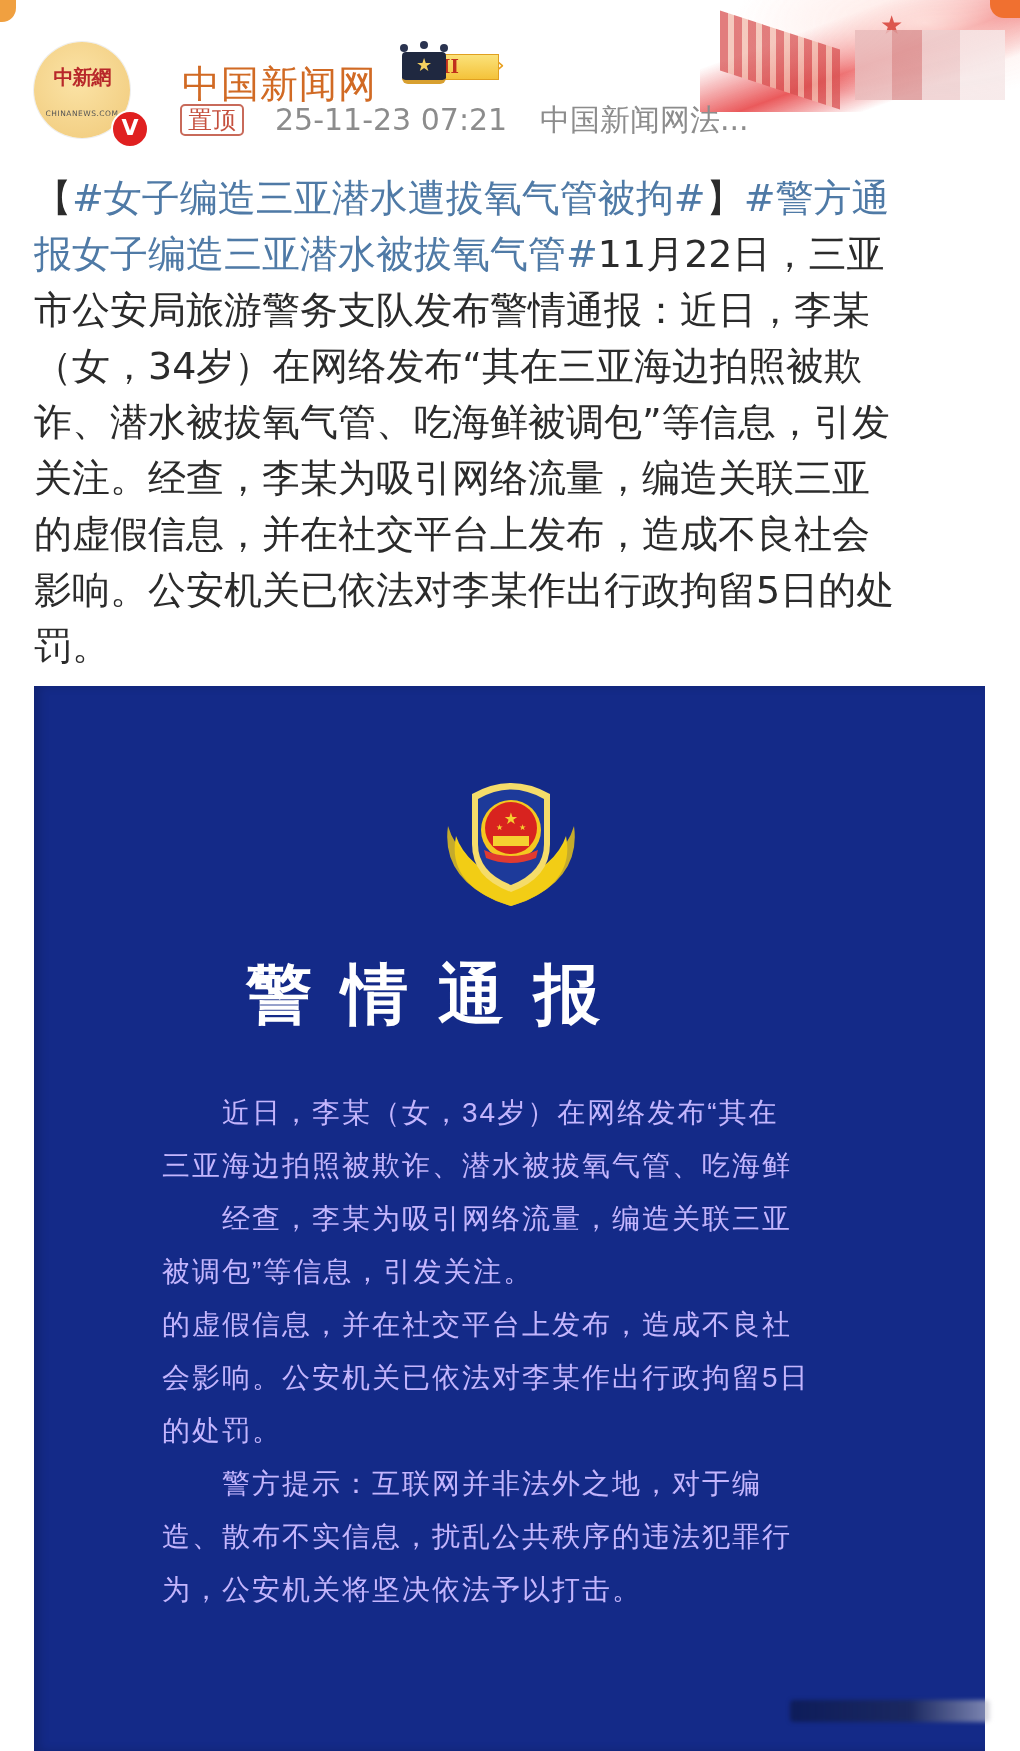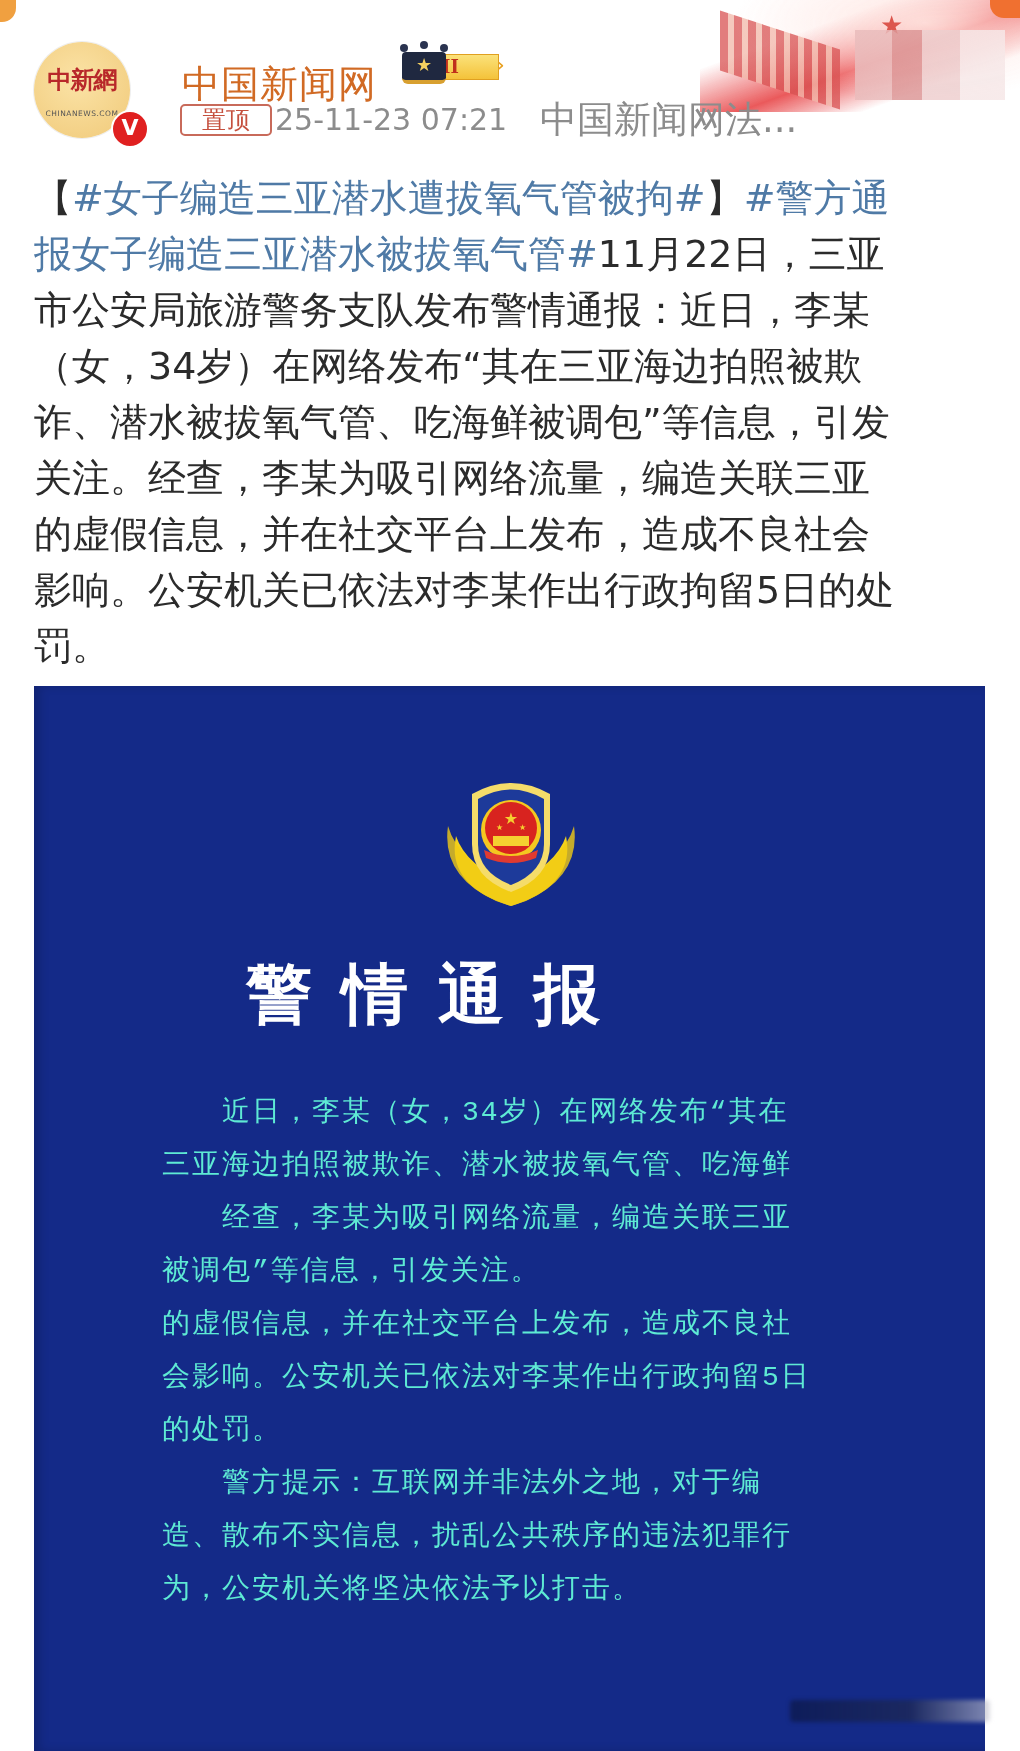--- a/index.html
+++ b/index.html
@@ -34,21 +34,21 @@
   .corner-dot-left { position: absolute; left: 0; top: 0; width: 16px; height: 22px;
     background: #f0a040; border-radius: 0 0 14px 0; }
 
   .avatar {
     position: absolute; left: 34px; top: 42px; width: 96px; height: 96px; border-radius: 50%;
     background: radial-gradient(circle at 45% 40%, #fbe3a6, #f0c979);
     box-shadow: 0 0 0 1px #eee;
   }
   .avatar-logo {
     position: absolute; left: 0; top: 22px; width: 96px; text-align: center;
-    font-family: "DejaVu Serif", serif; font-size: 24px; font-weight: bold; color: #b8282a;
+    font-family: "DejaVu Serif", serif; font-size: 20px; font-weight: bold; color: #b8282a;
     letter-spacing: -1px;
   }
   .avatar-sub {
     position: absolute; left: 0; top: 67px; width: 96px; text-align: center;
     font-size: 7.5px; color: #555; letter-spacing: 0.5px;
   }
   .vbadge {
     position: absolute; left: 111px; top: 110px; width: 34px; height: 34px; border-radius: 50%;
     background: #e02020; border: 2px solid #fff; color: #fff; text-align: center;
     font-size: 22px; font-weight: bold; line-height: 32px;
@@ -67,29 +67,29 @@
   }
   .crown-tip { position: absolute; top: 0; width: 8px; height: 8px; border-radius: 50%; background: #2a3350; }
   .crown-tag {
     position: absolute; left: 40px; top: 10px; width: 56px; height: 24px;
     background: linear-gradient(#fbe27a, #f4c23a); border: 1px solid #e0a020; border-left: none;
     color: #c0301c; font-family: "DejaVu Serif", serif; font-weight: bold; font-size: 18px;
     text-align: left; line-height: 24px;
   }
   .crown-arrow { position: absolute; left: 94px; top: 9px; color: #e8a020; font-size: 22px; line-height: 24px; }
   .pin-tag {
-    position: absolute; left: 180px; top: 104px; width: 92px; height: 32px; box-sizing: border-box;
+    position: absolute; left: 180px; top: 104px; width: 64px; height: 32px; box-sizing: border-box;
     border: 2px solid #c86a5a; border-radius: 5px; color: #c5503e; font-size: 24px;
     text-align: center; line-height: 28px;
   }
   .timestamp {
     position: absolute; left: 275px; top: 101px; font-size: 30px; color: #8c8c8c; line-height: 38px;
   }
   .source {
-    position: absolute; left: 540px; top: 101px; font-size: 37px; color: #8c8c8c; line-height: 38px;
+    position: absolute; left: 540px; top: 101px; font-size: 30px; color: #8c8c8c; line-height: 38px;
   }
 
   
   .post-text {
     position: absolute; left: 34px; top: 170px; width: 960px;
     font-size: 38px; line-height: 56px; color: #2b2b2b;
     word-break: break-all;
   }
   .post-text .line { display: block; white-space: nowrap; }
   .hashtag { color: #4f7aa6; }
@@ -101,21 +101,21 @@
     box-shadow: inset 6px 0 10px rgba(0,0,0,0.15);
   }
   .emblem { position: absolute; left: 402px; top: 80px; width: 150px; height: 150px; }
   .notice-title {
     position: absolute; left: 0; top: 268px; width: 778px; text-align: center;
     font-family: "DejaVu Serif", serif; font-weight: bold; font-size: 66px; color: #ffffff;
     letter-spacing: 30px; text-indent: 30px; line-height: 80px;
   }
   .notice-body {
     position: absolute; left: 128px; top: 400px; width: 650px;
-    font-family: Liberation Mono, monospace; font-size: 28px; line-height: 53px; color: #5eead4;
+    font-family: Liberation Sans, sans-serif; font-size: 28px; line-height: 53px; color: #c4b5fd;
     letter-spacing: 2px;
   }
   .notice-body .line { display: block; white-space: nowrap; }
   .watermark {
     position: absolute; left: 790px; top: 1700px; width: 200px; height: 22px;
     background: linear-gradient(90deg, rgba(10,20,60,0.6), rgba(30,40,80,0.7) 60%, rgba(200,200,210,0.6));
     filter: blur(2px); border-radius: 4px;
   }
 </style>
 </head>

